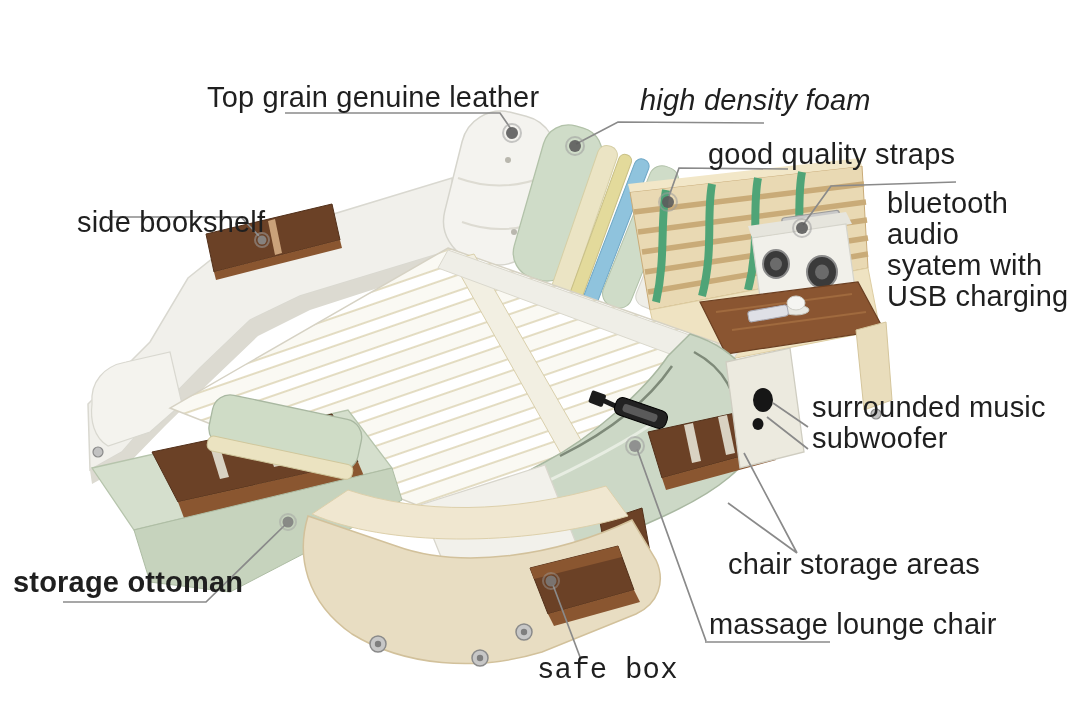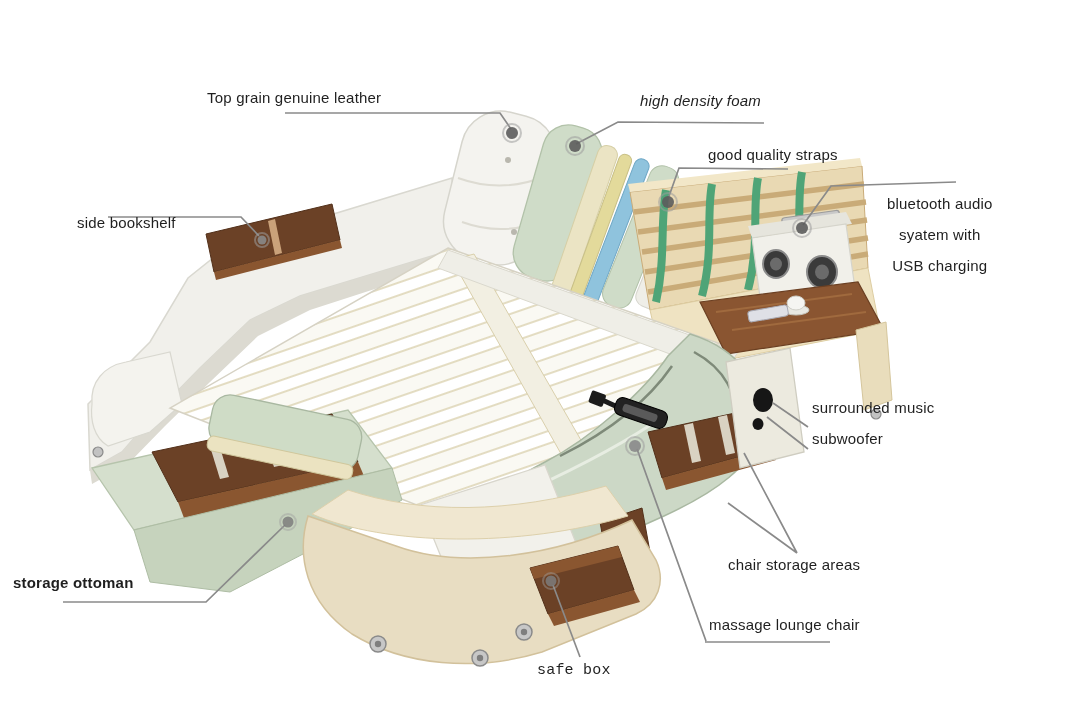--- a/index.html
+++ b/index.html
@@ -2,24 +2,24 @@
 <html><head>
 <meta charset="utf-8">
 <style>
   html,body{margin:0;padding:0;background:#fff;}
   #stage{
     position:relative;width:1080px;height:720px;background:#ffffff;
     overflow:hidden;font-family:"Liberation Sans", sans-serif;
   }
   #art{position:absolute;left:0;top:0;}
   .label{
-    position:absolute;font-size:15px;line-height:27px;color:#1f1f1f;
+    position:absolute;font-size:29px;line-height:27px;color:#1f1f1f;
     white-space:pre-line;letter-spacing:0.2px;
   }
-  #label-bluetooth{line-height:31px;text-align:center;}
+  #label-bluetooth{line-height:31px;}
   #label-subwoofer{line-height:31px;}
 </style>
 </head>
 <body>
 
 <div id="stage">
 
 <svg id="art" width="1080" height="720" viewBox="0 0 1080 720">
   <defs>
     <pattern id="slatPattern" width="30" height="27" patternUnits="userSpaceOnUse" patternTransform="rotate(-19)">

